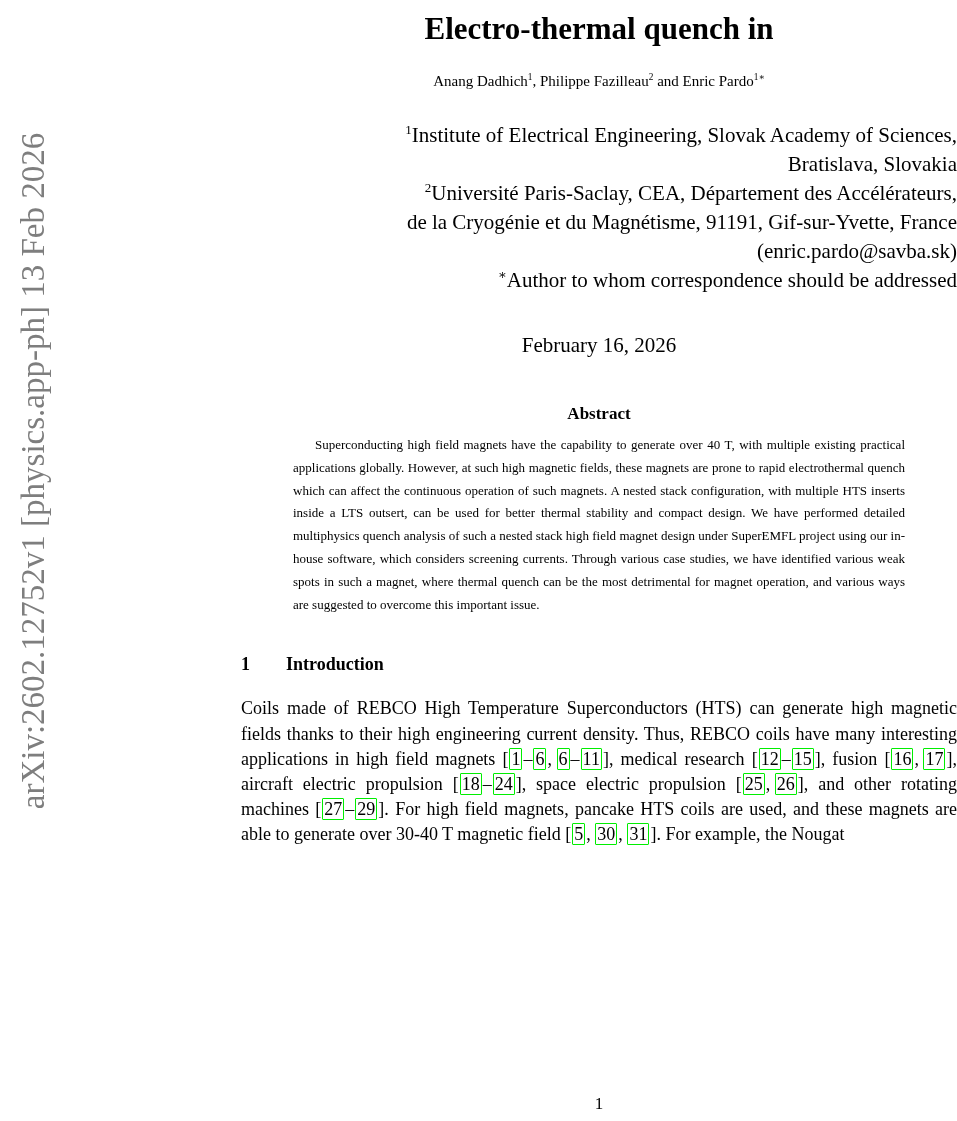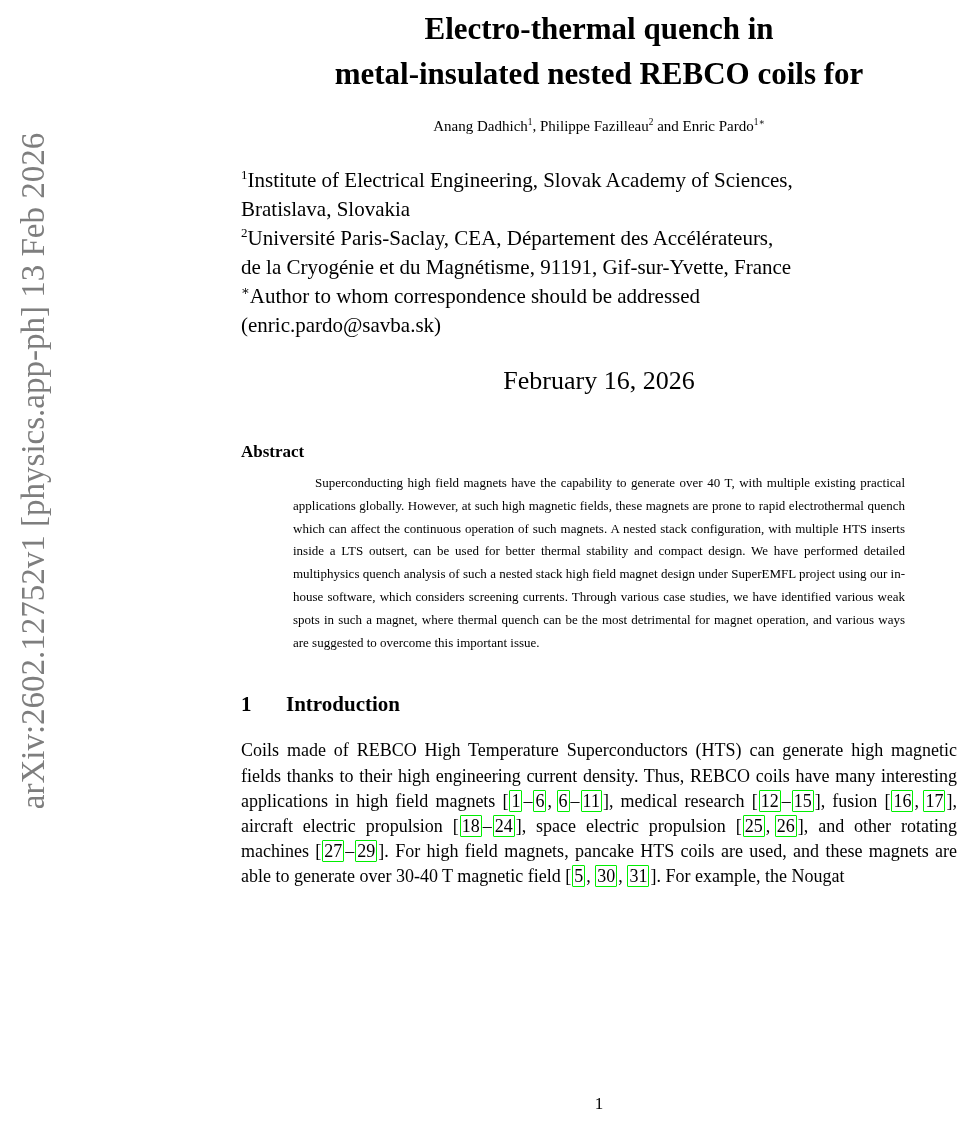--- a/index.html
+++ b/index.html
@@ -37,46 +37,46 @@
   }
 
   .authors {
     margin-top: 22px;
     font-size: 15px; text-align: center;
   }
 
   .affiliations {
     margin-top: 31px;
     font-size: 21px; line-height: 29px;
-    text-align: left;
+    text-align: right;
   }
 
   .date {
-    margin-top: 26px;
-    font-size: 26px; text-align: center;
+    margin-top: 38px;
+    font-size: 21px; text-align: center;
   }
 
   .abstract-heading {
     margin-top: 46px;
     font-size: 17px; font-weight: bold;
-    text-align: left;
+    text-align: center;
   }
 
   .abstract-body {
     margin: 10px auto 0;
     width: 612px;
     font-size: 13px; line-height: 22.8px;
     text-align: justify;
     text-indent: 22px;
     hyphens: auto;
   }
 
   .section-heading {
     margin-top: 38px;
-    font-size: 21px; font-weight: bold;
+    font-size: 18px; font-weight: bold;
   }
   .sec-num { display: inline-block; width: 45px; }
 
   .intro-paragraph {
     margin-top: 21px;
     font-size: 18px; line-height: 25.2px;
     text-align: justify;
     hyphens: auto;
   }
 
@@ -100,32 +100,31 @@
 </style>
 </head>
 <body style="--citation-green: #00ee00; --banner-gray: #7e7e7e;">
 
 <div class="arxiv-banner">arXiv:2602.12752v1  [physics.app-ph]  13 Feb 2026</div>
 
 <div class="main">
 
   <div class="title">
     <div>Electro-thermal quench in</div>
-    <div>metal-insulated nested REBCO coils for</div>
   </div>
 
   <div class="authors"><span>Anang Dadhich</span><sup class="sup">1</sup><span>, Philippe Fazilleau</span><sup class="sup">2</sup><span> and Enric Pardo</span><sup class="sup">1∗</sup></div>
 
   <div class="affiliations">
     <div><sup class="sup">1</sup><span>Institute of Electrical Engineering, Slovak Academy of Sciences,</span></div>
     <div><span>Bratislava, Slovakia</span></div>
     <div><sup class="sup">2</sup><span>Université Paris-Saclay, CEA, Département des Accélérateurs,</span></div>
     <div><span>de la Cryogénie et du Magnétisme, 91191, Gif-sur-Yvette, France</span></div>
+    <div><span>(enric.pardo@savba.sk)</span></div>
     <div><sup class="sup">∗</sup><span>Author to whom correspondence should be addressed</span></div>
-    <div><span>(enric.pardo@savba.sk)</span></div>
   </div>
 
   <div class="date">February 16, 2026</div>
 
   <div class="abstract-heading">Abstract</div>
 
   <div class="abstract-body">Superconducting high field magnets have the capability to generate over 40 T, with multiple existing practical applications globally. However, at such high magnetic fields, these magnets are prone to rapid electrothermal quench which can affect the continuous operation of such magnets. A nested stack configuration, with multiple HTS inserts inside a LTS outsert, can be used for better thermal stability and compact design. We have performed detailed multiphysics quench analysis of such a nested stack high field magnet design under SuperEMFL project using our in-house software, which considers screening currents. Through various case studies, we have identified various weak spots in such a magnet, where thermal quench can be the most detrimental for magnet operation, and various ways are suggested to overcome this important issue.</div>
 
   <div class="section-heading">
     <span class="sec-num">1</span><span>Introduction</span>

